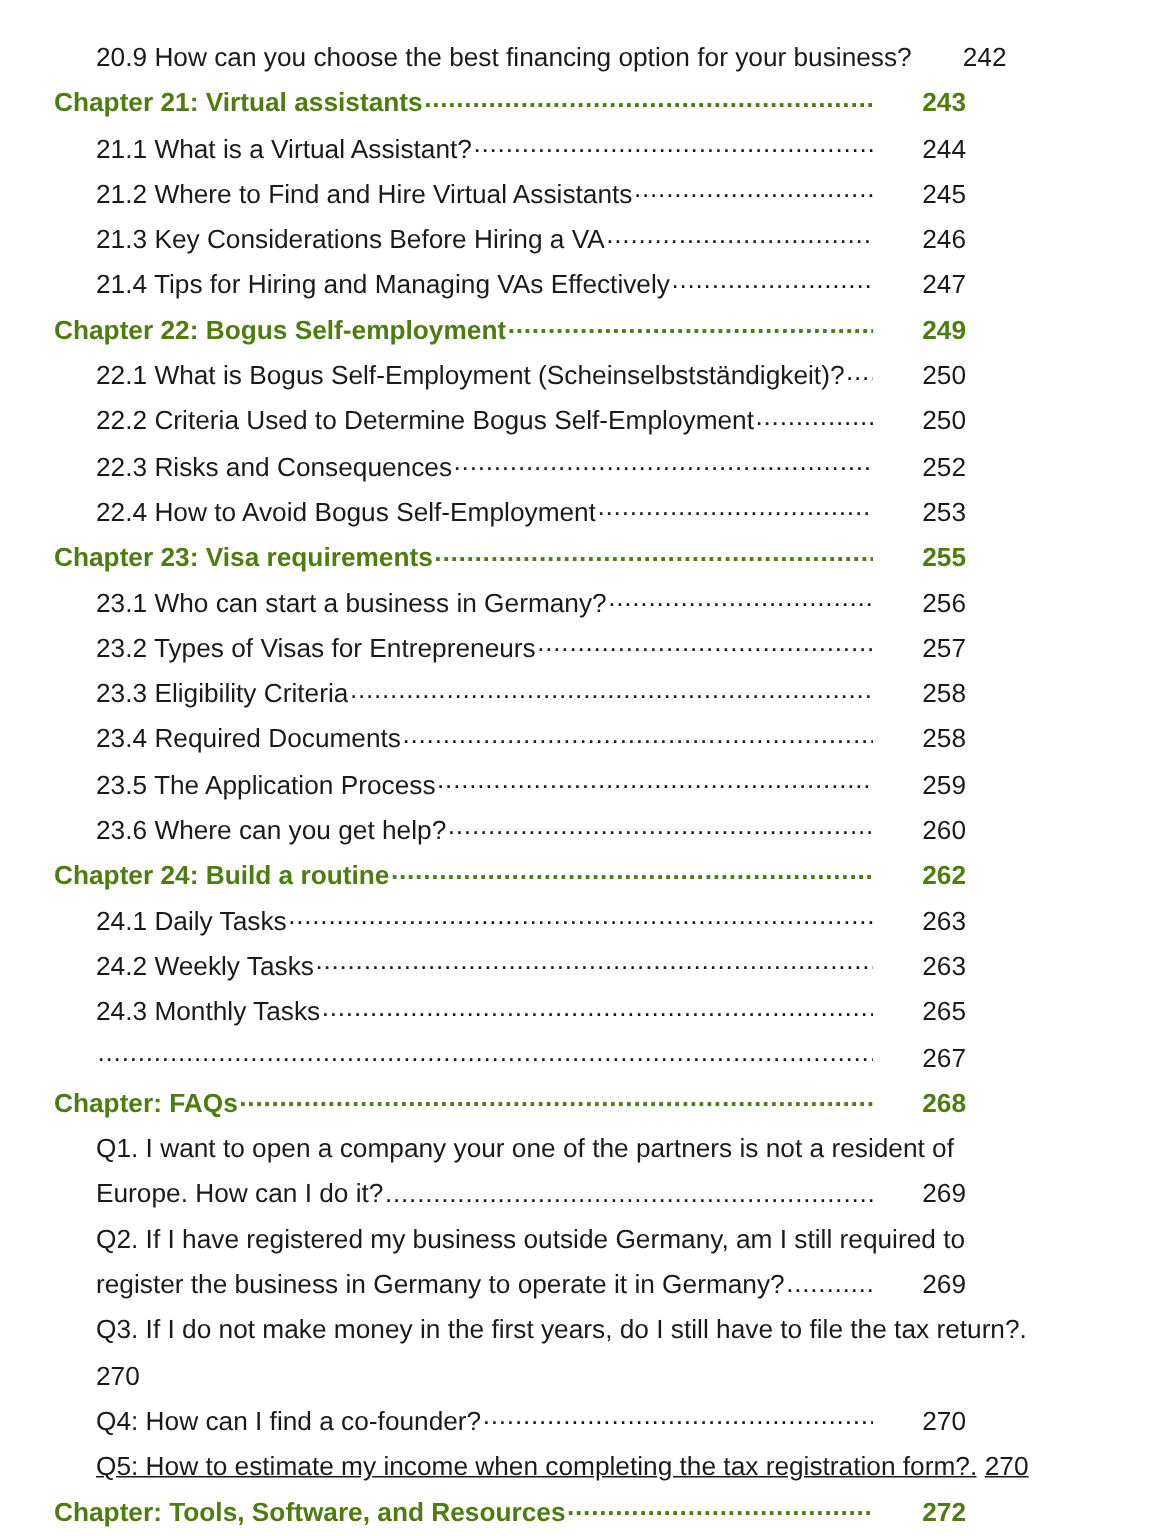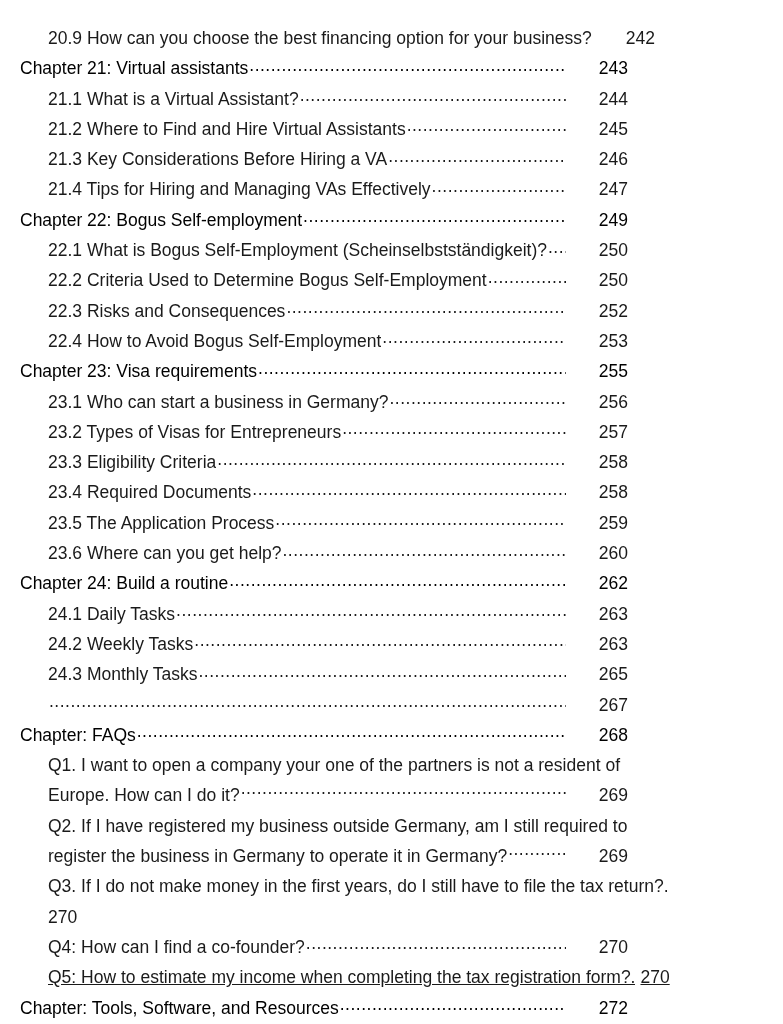--- a/index.html
+++ b/index.html
@@ -1,30 +1,30 @@
 <!DOCTYPE html>
 <html><head>
 <meta charset="utf-8">
 <style>
   html, body { margin: 0; padding: 0; background: #ffffff; }
   body { width: 783px; height: 1024px; overflow: hidden; position: relative;
          font-family: "Liberation Sans", "DejaVu Sans", sans-serif; color: #1a1a1a; }
-  .toc { position: absolute; left: 0; top: 23px; width: 659px; }
+  .toc { position: absolute; left: 16px; top: 23px; width: 659px; }
   .row { position: relative; height: 30.3px; line-height: 30.3px; font-size: 17.5px; white-space: nowrap; }
-  .row.chapter { font-weight: normal; color: #000000; }
+  .row.chapter { font-weight: bold; color: #4d7c0f; }
   .row .line { position: absolute; left: 48px; right: 31px; display: flex; align-items: baseline; }
   .row.chapter .line { left: 20px; }
   .row .title { flex: 0 0 auto; overflow: hidden; }
   .row .leader { flex: 1 1 auto; overflow: hidden; margin: 0 1px; position: relative; height: 1em; }
   .row .leader::after { content: "........................................................................................................................................................................................................................................................"; position: absolute; left: 0; bottom: 0; letter-spacing: 0.5px; line-height: 1; }
   .row .page { flex: 0 0 auto; text-align: right; margin-left: 32px; }
   .row.multi { height: auto; }
   .row.multi .block { position: relative; margin-left: 48px; margin-right: 31px; }
   .row.multi .first { height: 30.3px; line-height: 30.3px; display: block; }
-  .row.multi .second { height: 30.3px; line-height: 30.3px; display: flex; align-items: flex-start; }
+  .row.multi .second { height: 30.3px; line-height: 30.3px; display: flex; align-items: center; }
   .row.multi .second .leader::after { bottom: 0; }
   .row.noleader .second { display: block; }
 </style>
 </head>
 <body>
 
 <div class="toc">
 
   <div class="row">
       <div class="line">

